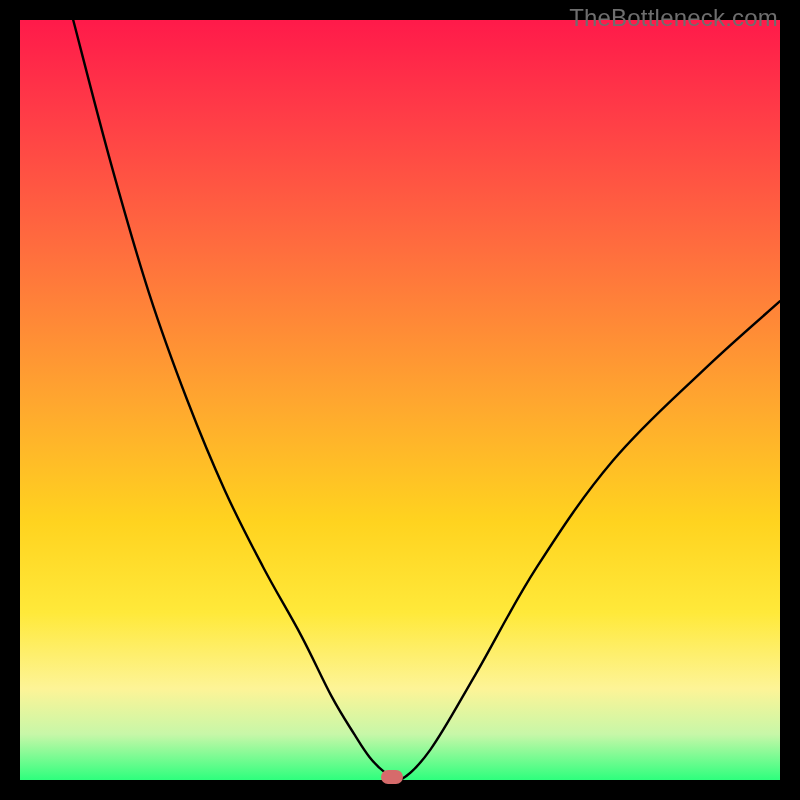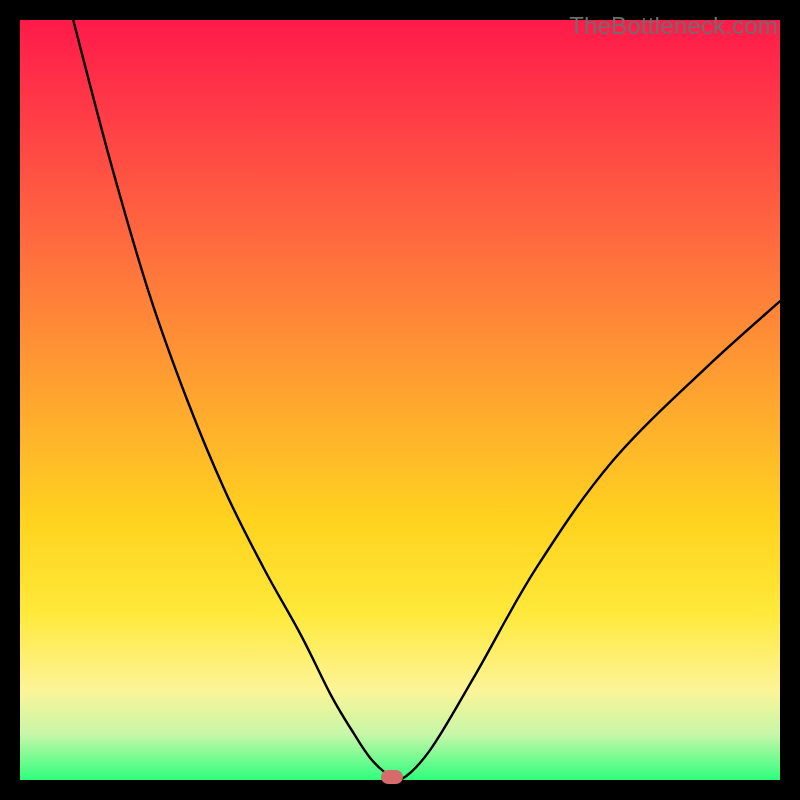--- a/index.html
+++ b/index.html
@@ -31,21 +31,21 @@
       #ffa62f 50%,
       #ffd31f 66%,
       #ffe93a 78%,
       #fdf497 88%,
       #c7f7a8 94%,
       #2eff7d 100%
     );
   }
   .watermark {
     position: absolute;
-    top: 12px;
+    top: 4px;
     right: 22px;
     font-size: 24px;
     font-weight: 400;
     color: #6e6e6e;
     letter-spacing: 0.2px;
   }
   svg.curve {
     position: absolute;
     left: 0;
     top: 0;

